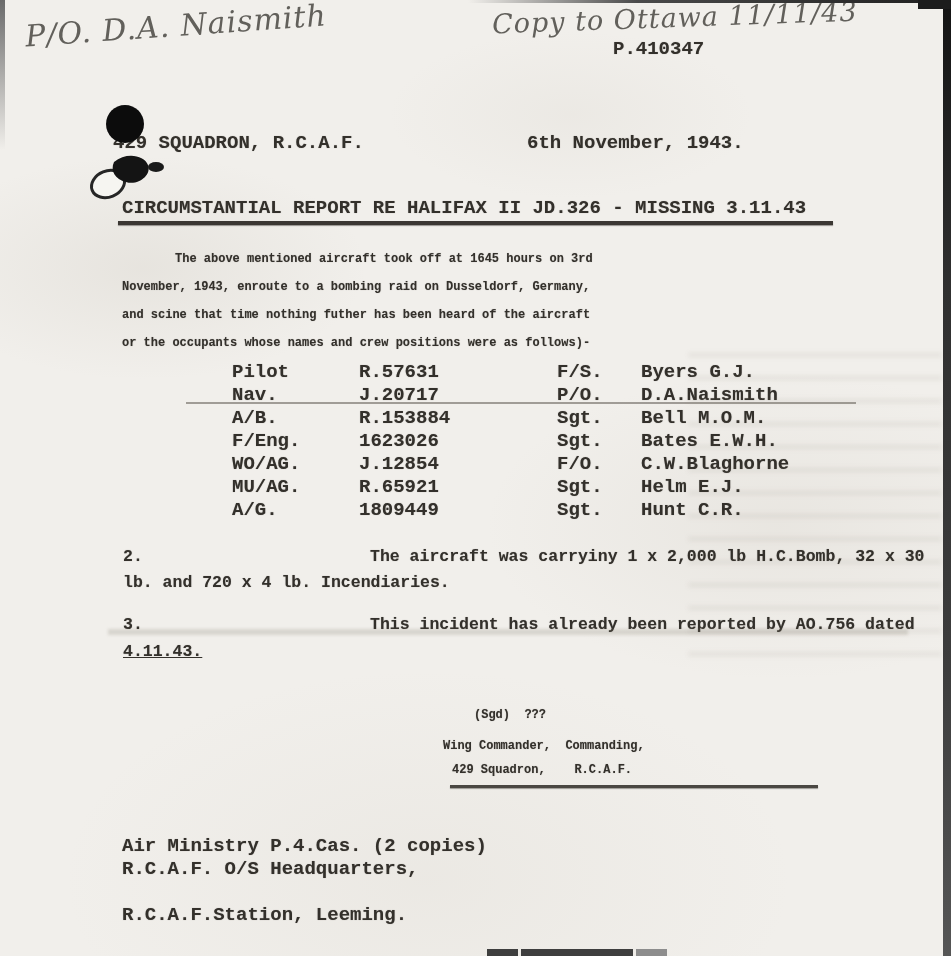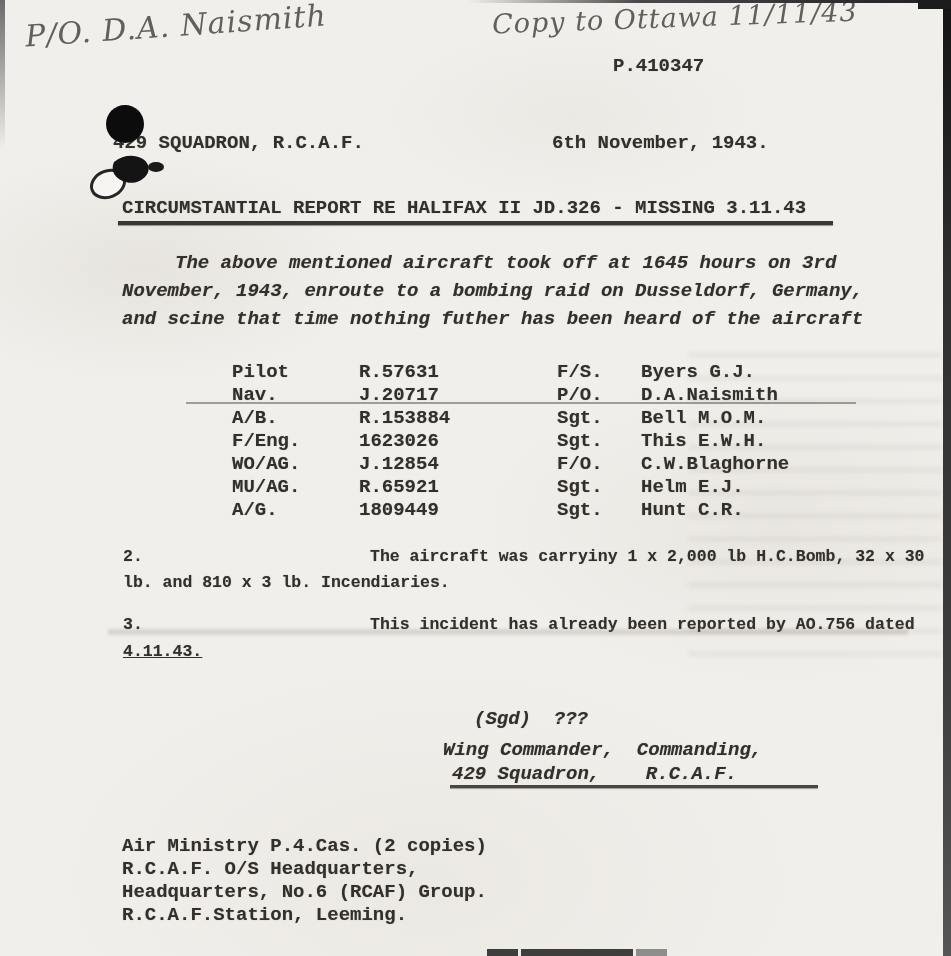--- a/index.html
+++ b/index.html
@@ -14,21 +14,21 @@
       radial-gradient(ellipse 320px 160px at 15% 28%, rgba(190,184,172,.20), transparent 70%),
       radial-gradient(ellipse 420px 220px at 82% 55%, rgba(188,182,170,.16), transparent 70%),
       radial-gradient(ellipse 520px 300px at 45% 92%, rgba(200,194,182,.14), transparent 70%),
       radial-gradient(ellipse 260px 120px at 60% 12%, rgba(195,189,177,.12), transparent 70%);
   }
   .tw{
     position:absolute;white-space:pre;font-weight:bold;color:#33302b;
     text-shadow:0 0 1px rgba(52,48,42,.38);line-height:1.1;
   }
   .s19{font-size:19px;}
-  .s20{font-size:19px;font-style:italic;}
+  .s20{font-size:12px;}
   .s16{font-size:16.5px;}
   .hw{
     position:absolute;white-space:pre;
     font-family:"DejaVu Serif","Liberation Serif",serif;
     font-style:italic;color:#62605b;letter-spacing:1px;
   }
   .rule{position:absolute;}
   .punch{
     position:absolute;left:106px;top:105px;width:38px;height:38px;
     border-radius:50%;background:#0c0c0c;
@@ -64,38 +64,39 @@
   .c1{left:232px;} .c2{left:359px;} .c3{left:557px;} .c4{left:641px;}
 </style>
 </head>
 <body>
 
 <div class="page">
 
   <div class="hw" style="left:25px;top:8px;font-size:30px;transform:rotate(-4deg);">P/O. D.A. Naismith</div>
   <div class="hw" style="left:492px;top:2px;font-size:27px;transform:rotate(-2deg);">Copy to Ottawa 11/11/43</div>
 
-  <div class="tw s19" style="left:613px;top:56px;">P.410347</div>
+  <div class="tw s19" style="left:613px;top:39px;">P.410347</div>
 
   <div class="tw s19" style="left:113px;top:133px;">429 SQUADRON, R.C.A.F.</div>
-  <div class="tw s19" style="left:552px;top:133px;">6th November, 1943.</div>
+  <div class="tw s19" style="left:527px;top:133px;">6th November, 1943.</div>
 
   <div class="punch"></div>
   <svg style="position:absolute;left:84px;top:146px;" width="92" height="58" viewBox="0 0 92 58">
     <ellipse cx="24" cy="38" rx="17" ry="13" fill="#f6f5f1" stroke="#262626" stroke-width="3" transform="rotate(-22 24 38)"></ellipse>
     <path d="M30 16 C42 6, 60 9, 64 19 C68 29, 54 40, 42 36 C31 33, 26 25, 30 16 Z" fill="#141414"></path>
     <ellipse cx="72" cy="21" rx="8" ry="5" fill="#1a1a1a"></ellipse>
   </svg>
 
   <div class="tw s19" style="left:122px;top:198px;">CIRCUMSTANTIAL REPORT RE HALIFAX II JD.326 - MISSING 3.11.43</div>
   <div class="rule" style="left:118px;top:221px;width:715px;height:4px;background:#3b3733;box-shadow:0 1px 1px rgba(59,55,51,.5);"></div>
 
   <div class="tw s20" style="left:175px;top:253px;">The above mentioned aircraft took off at 1645 hours on 3rd</div>
   <div class="tw s20" style="left:122px;top:281px;">November, 1943, enroute to a bombing raid on Dusseldorf, Germany,</div>
   <div class="tw s20" style="left:122px;top:309px;">and scine that time nothing futher has been heard of the aircraft</div>
+  <div class="tw s20" style="left:122px;top:337px;">or the occupants whose names and crew positions were as follows)-</div>
 
   <div>
     <div class="crew-row" style="top:362px;">
       <span class="tw s19 c1">Pilot</span>
       <span class="tw s19 c2">R.57631</span>
       <span class="tw s19 c3">F/S.</span>
       <span class="tw s19 c4">Byers G.J.</span>
     </div>
     <div class="crew-row" style="top:385px;">
       <span class="tw s19 c1">Nav.</span>
@@ -106,21 +107,21 @@
     <div class="crew-row" style="top:408px;">
       <span class="tw s19 c1">A/B.</span>
       <span class="tw s19 c2">R.153884</span>
       <span class="tw s19 c3">Sgt.</span>
       <span class="tw s19 c4">Bell M.O.M.</span>
     </div>
     <div class="crew-row" style="top:431px;text-decoration:underline;">
       <span class="tw s19 c1">F/Eng.</span>
       <span class="tw s19 c2">1623026</span>
       <span class="tw s19 c3">Sgt.</span>
-      <span class="tw s19 c4">This E.W.H.</span>
+      <span class="tw s19 c4">Bates E.W.H.</span>
     </div>
     <div class="crew-row" style="top:454px;">
       <span class="tw s19 c1">WO/AG.</span>
       <span class="tw s19 c2">J.12854</span>
       <span class="tw s19 c3">F/O.</span>
       <span class="tw s19 c4">C.W.Blaghorne</span>
     </div>
     <div class="crew-row" style="top:477px;padding-left:20px;">
       <span class="tw s19 c1">MU/AG.</span>
       <span class="tw s19 c2">R.65921</span>
@@ -132,35 +133,34 @@
       <span class="tw s19 c2">1809449</span>
       <span class="tw s19 c3">Sgt.</span>
       <span class="tw s19 c4">Hunt C.R.</span>
     </div>
   </div>
 
   <div class="rule" style="left:186px;top:402px;width:670px;height:2px;background:rgba(92,87,80,.55);"></div>
 
   <div class="tw s16" style="left:123px;top:548px;">2.</div>
   <div class="tw s16" style="left:370px;top:548px;">The aircraft was carryiny 1 x 2,000 lb H.C.Bomb, 32 x 30</div>
-  <div class="tw s16" style="left:123px;top:574px;">lb. and 810 x 3 lb. Incendiaries.</div>
+  <div class="tw s16" style="left:123px;top:574px;">lb. and 720 x 4 lb. Incendiaries.</div>
 
   <div class="tw s16" style="left:123px;top:616px;">3.</div>
   <div class="tw s16" style="left:370px;top:616px;">This incident has already been reported by AO.756 dated</div>
   <div class="tw s16" style="left:123px;top:643px;text-decoration:underline;">4.11.43.</div>
   <div class="smudge"></div>
 
   <div class="tw s20" style="left:430px;top:709px;margin-left:44px;">(Sgd)  ???</div>
   <div class="tw s20" style="left:443px;top:740px;">Wing Commander,  Commanding,</div>
   <div class="tw s20" style="left:452px;top:764px;">429 Squadron,    R.C.A.F.</div>
   <div class="rule" style="left:450px;top:785px;width:368px;height:3px;background:#4a4742;box-shadow:0 1px 1px rgba(74,71,66,.5);"></div>
 
   <div class="tw s19" style="left:122px;top:836px;">Air Ministry P.4.Cas. (2 copies)</div>
   <div class="tw s19" style="left:122px;top:859px;">R.C.A.F. O/S Headquarters,</div>
-  <div class="tw s19" style="left:122px;top:882px;">Headquarters, No.6 (RCAF) Group.</div>
   <div class="tw s19" style="left:122px;top:905px;">R.C.A.F.Station, Leeming.</div>
 
   <div class="bleed"></div>
   <div class="edge-right"></div>
   <div class="edge-top"></div>
   <div class="edge-corner"></div>
   <div class="edge-left"></div>
   <div class="bar bar1"></div>
   <div class="bar bar2"></div>
   <div class="bar bar3"></div>

